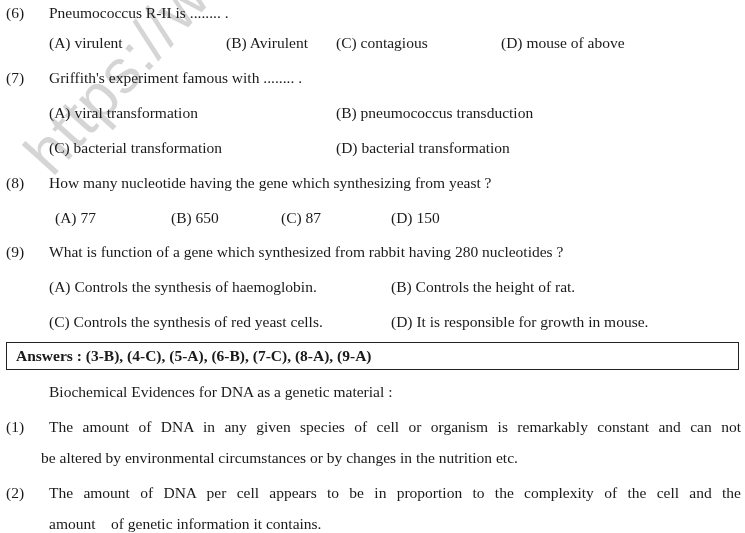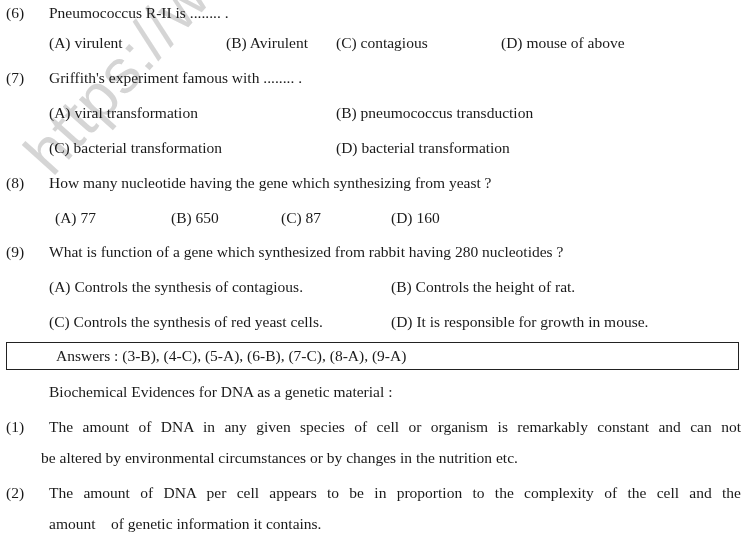--- a/index.html
+++ b/index.html
@@ -30,24 +30,23 @@
     top: 342px;
     width: 733px;
     height: 28px;
     border: 1.5px solid #222;
     box-sizing: border-box;
   }
   .answers-text {
     position: absolute;
     left: 9px;
     top: 4px;
-    font-weight: normal;
+    font-weight: bold;
     white-space: nowrap;
     line-height: 18px;
-    margin-left: 40px;
   }
   .justify {
     position: absolute;
     left: 49px;
     width: 692px;
     text-align: justify;
     text-align-last: justify;
     line-height: 18px;
     white-space: normal;
     font-family: Liberation Serif, serif;
@@ -93,27 +92,27 @@
     <span class="line" style="left:49px; top:139px">(C) bacterial transformation</span>
     <span class="line" style="left:336px; top:139px">(D) bacterial transformation</span>
   </div>
 
   <div>
     <span class="line num" style="top:174px">(8)</span>
     <span class="line q" style="top:174px">How many nucleotide having the gene which synthesizing from yeast ?</span>
     <span class="line" style="left:55px; top:209px">(A) 77</span>
     <span class="line" style="left:171px; top:209px">(B)  650</span>
     <span class="line" style="left:281px; top:209px">(C)  87</span>
-    <span class="line" style="left:391px; top:209px">(D)  160</span>
+    <span class="line" style="left:391px; top:209px">(D)  150</span>
   </div>
 
   <div>
     <span class="line num" style="top:243px">(9)</span>
     <span class="line q" style="top:243px">What is function of a gene which synthesized from rabbit having 280 nucleotides ?</span>
-    <span class="line" style="left:49px; top:278px">(A) Controls the synthesis of contagious.</span>
+    <span class="line" style="left:49px; top:278px">(A) Controls the synthesis of haemoglobin.</span>
     <span class="line" style="left:391px; top:278px">(B) Controls the height of rat.</span>
     <span class="line" style="left:49px; top:313px">(C) Controls the synthesis of red yeast cells.</span>
     <span class="line" style="left:391px; top:313px">(D) It is responsible for growth in mouse.</span>
   </div>
 
   <div class="answers-box">
     <span class="answers-text">Answers : (3-B),   (4-C), (5-A), (6-B), (7-C), (8-A), (9-A)</span>
   </div>
 
   <span class="line bold" style="left:49px; top:383px">Biochemical Evidences for DNA as a genetic material :</span>

